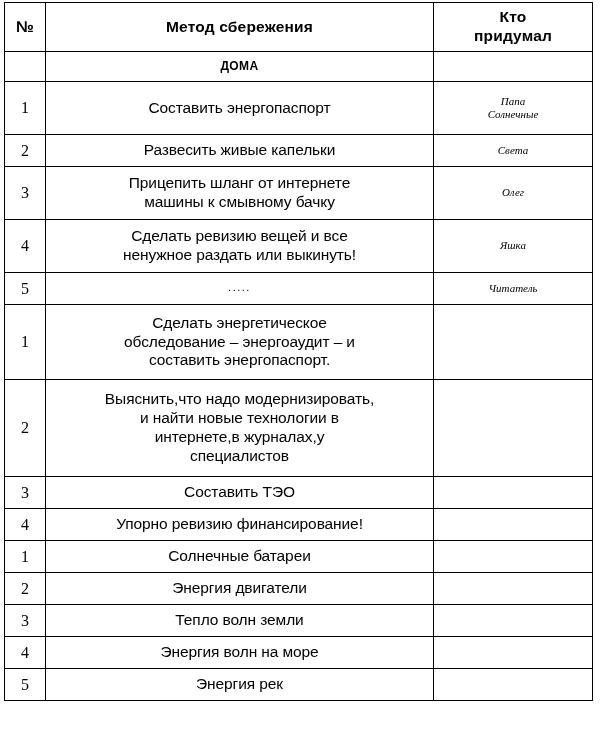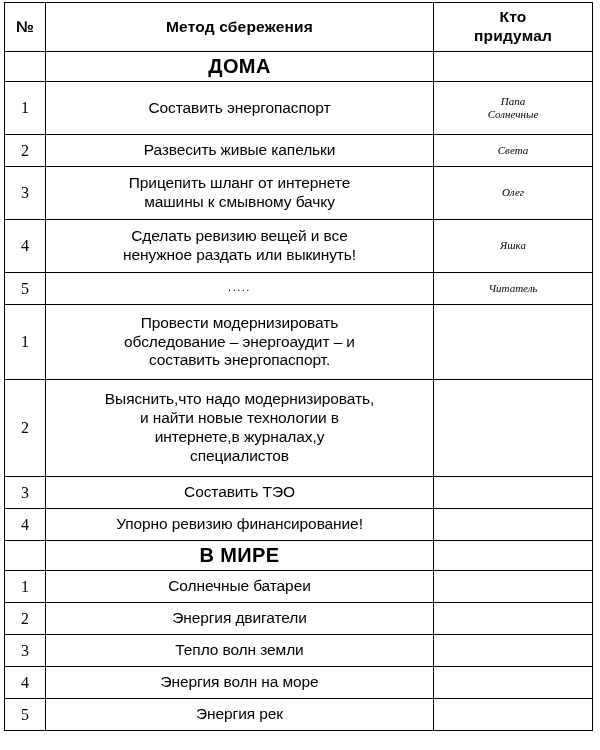--- a/index.html
+++ b/index.html
@@ -47,21 +47,21 @@
   }
   tr.header-row td.num-cell { font-size: 16px; }
   tr.header-row td.who-cell { line-height: 1.15; }
 
   
   tr.section-row td {
     height: 25px;
   }
   tr.section-row td.meth-cell {
     font-weight: bold;
-    font-size: 20px;
+    font-size: 12px;
     letter-spacing: 0.4px;
   }
   tr.section-row td.num-cell,
   tr.section-row td.who-cell { border-left-width: 1px; }
 
   
   tr.section-row td { border-top-width: 2px; }
   tr.section-row + tr td { border-top-width: 2px; }
 
   
@@ -161,21 +161,21 @@
       <tr class="data-row" data-lines="1">
         <td class="num-cell">5</td>
         <td class="meth-cell"><span class="line ellipsis">.....</span></td>
         <td class="who-cell">
           <span class="line">Читатель</span>
         </td>
       </tr>
       <tr class="data-row" data-lines="3">
         <td class="num-cell">1</td>
         <td class="meth-cell">
-          <span class="line">Провести модернизировать</span>
+          <span class="line">Сделать энергетическое</span>
           <span class="line">обследование  –  энергоаудит  –  и</span>
           <span class="line">составить энергопаспорт.</span>
         </td>
         <td class="who-cell"></td>
       </tr>
       <tr class="data-row" data-lines="4">
         <td class="num-cell">2</td>
         <td class="meth-cell">
           <span class="line">Выяснить,что надо модернизировать,</span>
           <span class="line">и найти новые технологии в</span>
@@ -191,25 +191,20 @@
         </td>
         <td class="who-cell"></td>
       </tr>
       <tr class="data-row" data-lines="1">
         <td class="num-cell">4</td>
         <td class="meth-cell">
           <span class="line">Упорно ревизию финансирование!</span>
         </td>
         <td class="who-cell"></td>
       </tr>
-      <tr class="section-row">
-        <td class="num-cell"></td>
-        <td class="meth-cell">В МИРЕ</td>
-        <td class="who-cell"></td>
-      </tr>
       <tr class="data-row" data-lines="1">
         <td class="num-cell">1</td>
         <td class="meth-cell">
           <span class="line">Солнечные батареи</span>
         </td>
         <td class="who-cell"></td>
       </tr>
       <tr class="data-row" data-lines="1">
         <td class="num-cell">2</td>
         <td class="meth-cell">

